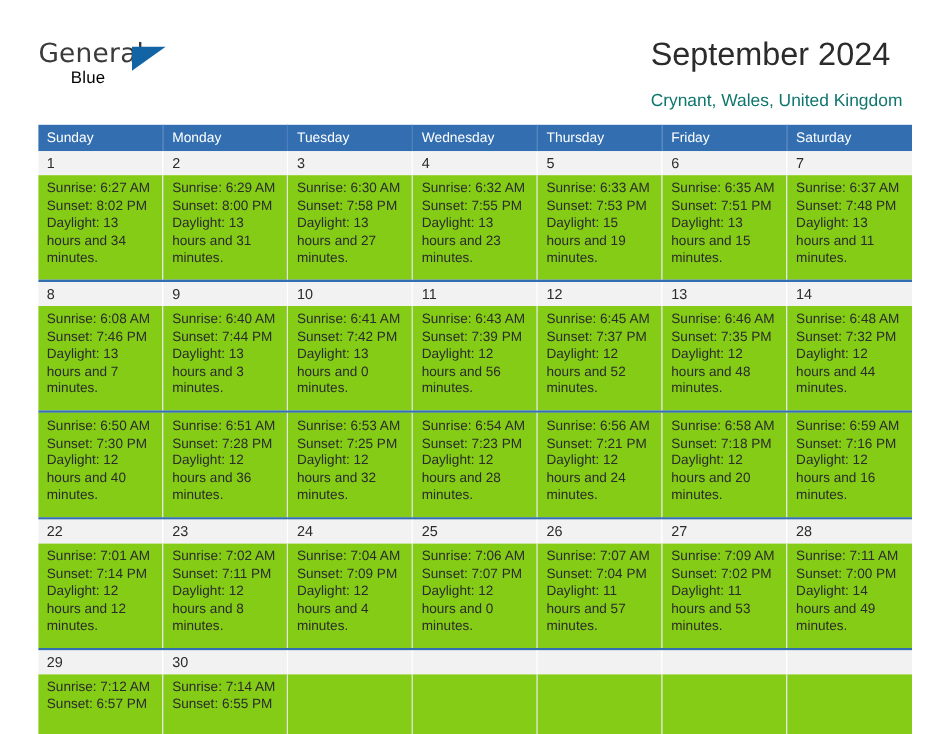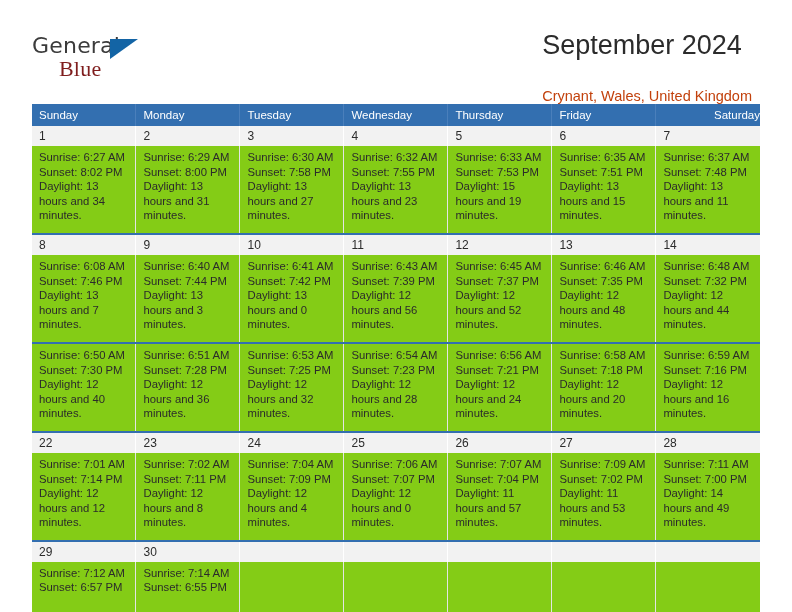--- a/index.html
+++ b/index.html
@@ -42,24 +42,24 @@
     top: 0;
     font-size: 22px;
     letter-spacing: 0.2px;
     color: #3b3b3b;
     font-family: "DejaVu Sans", sans-serif;
   }
   .logo-blue {
     position: absolute;
     left: 27px;
     top: 23px;
-    font-size: 22px;
+    font-size: 14px;
     letter-spacing: 0.2px;
-    color: #7f1d1d;
-    font-family: Liberation Serif, serif;
+    color: #000000;
+    font-family: Liberation Sans, sans-serif;
   }
   .logo-triangle {
     position: absolute;
     left: 78px;
     top: 6px;
     width: 0;
     height: 0;
     border-left: 28px solid #1364a5;
     border-bottom: 20px solid transparent;
   }
@@ -72,23 +72,23 @@
   }
   .cal-title {
     font-size: 27px;
     color: #2b2b2b;
     font-weight: normal;
     line-height: 34px;
     white-space: nowrap;
   }
   .cal-subtitle {
     font-size: 14.5px;
-    color: #c2410c;
+    color: #0f766e;
     line-height: 20px;
-    margin-top: 24px;
+    margin-top: 12px;
     white-space: nowrap;
   }
 
   
   .calendar {
     position: absolute;
     left: 32px;
     top: 104px;
     width: 728px;
     border-collapse: collapse;
@@ -97,21 +97,21 @@
   .calendar th {
     background: #336fb0;
     color: #ffffff;
     font-size: 11.5px;
     font-weight: normal;
     text-align: left;
     padding: 5px 0 5px 7px;
     height: 11px;
     border-right: 1px solid #4a7fbb;
   }
-  .calendar th:last-child { border-right: none; text-align: right; }
+  .calendar th:last-child { border-right: none; }
 
   .week-sep td {
     padding: 0;
     height: 2px;
     background: #336fb0;
   }
 
   .daynum-row td {
     background: #f2f2f2;
     font-size: 12px;

